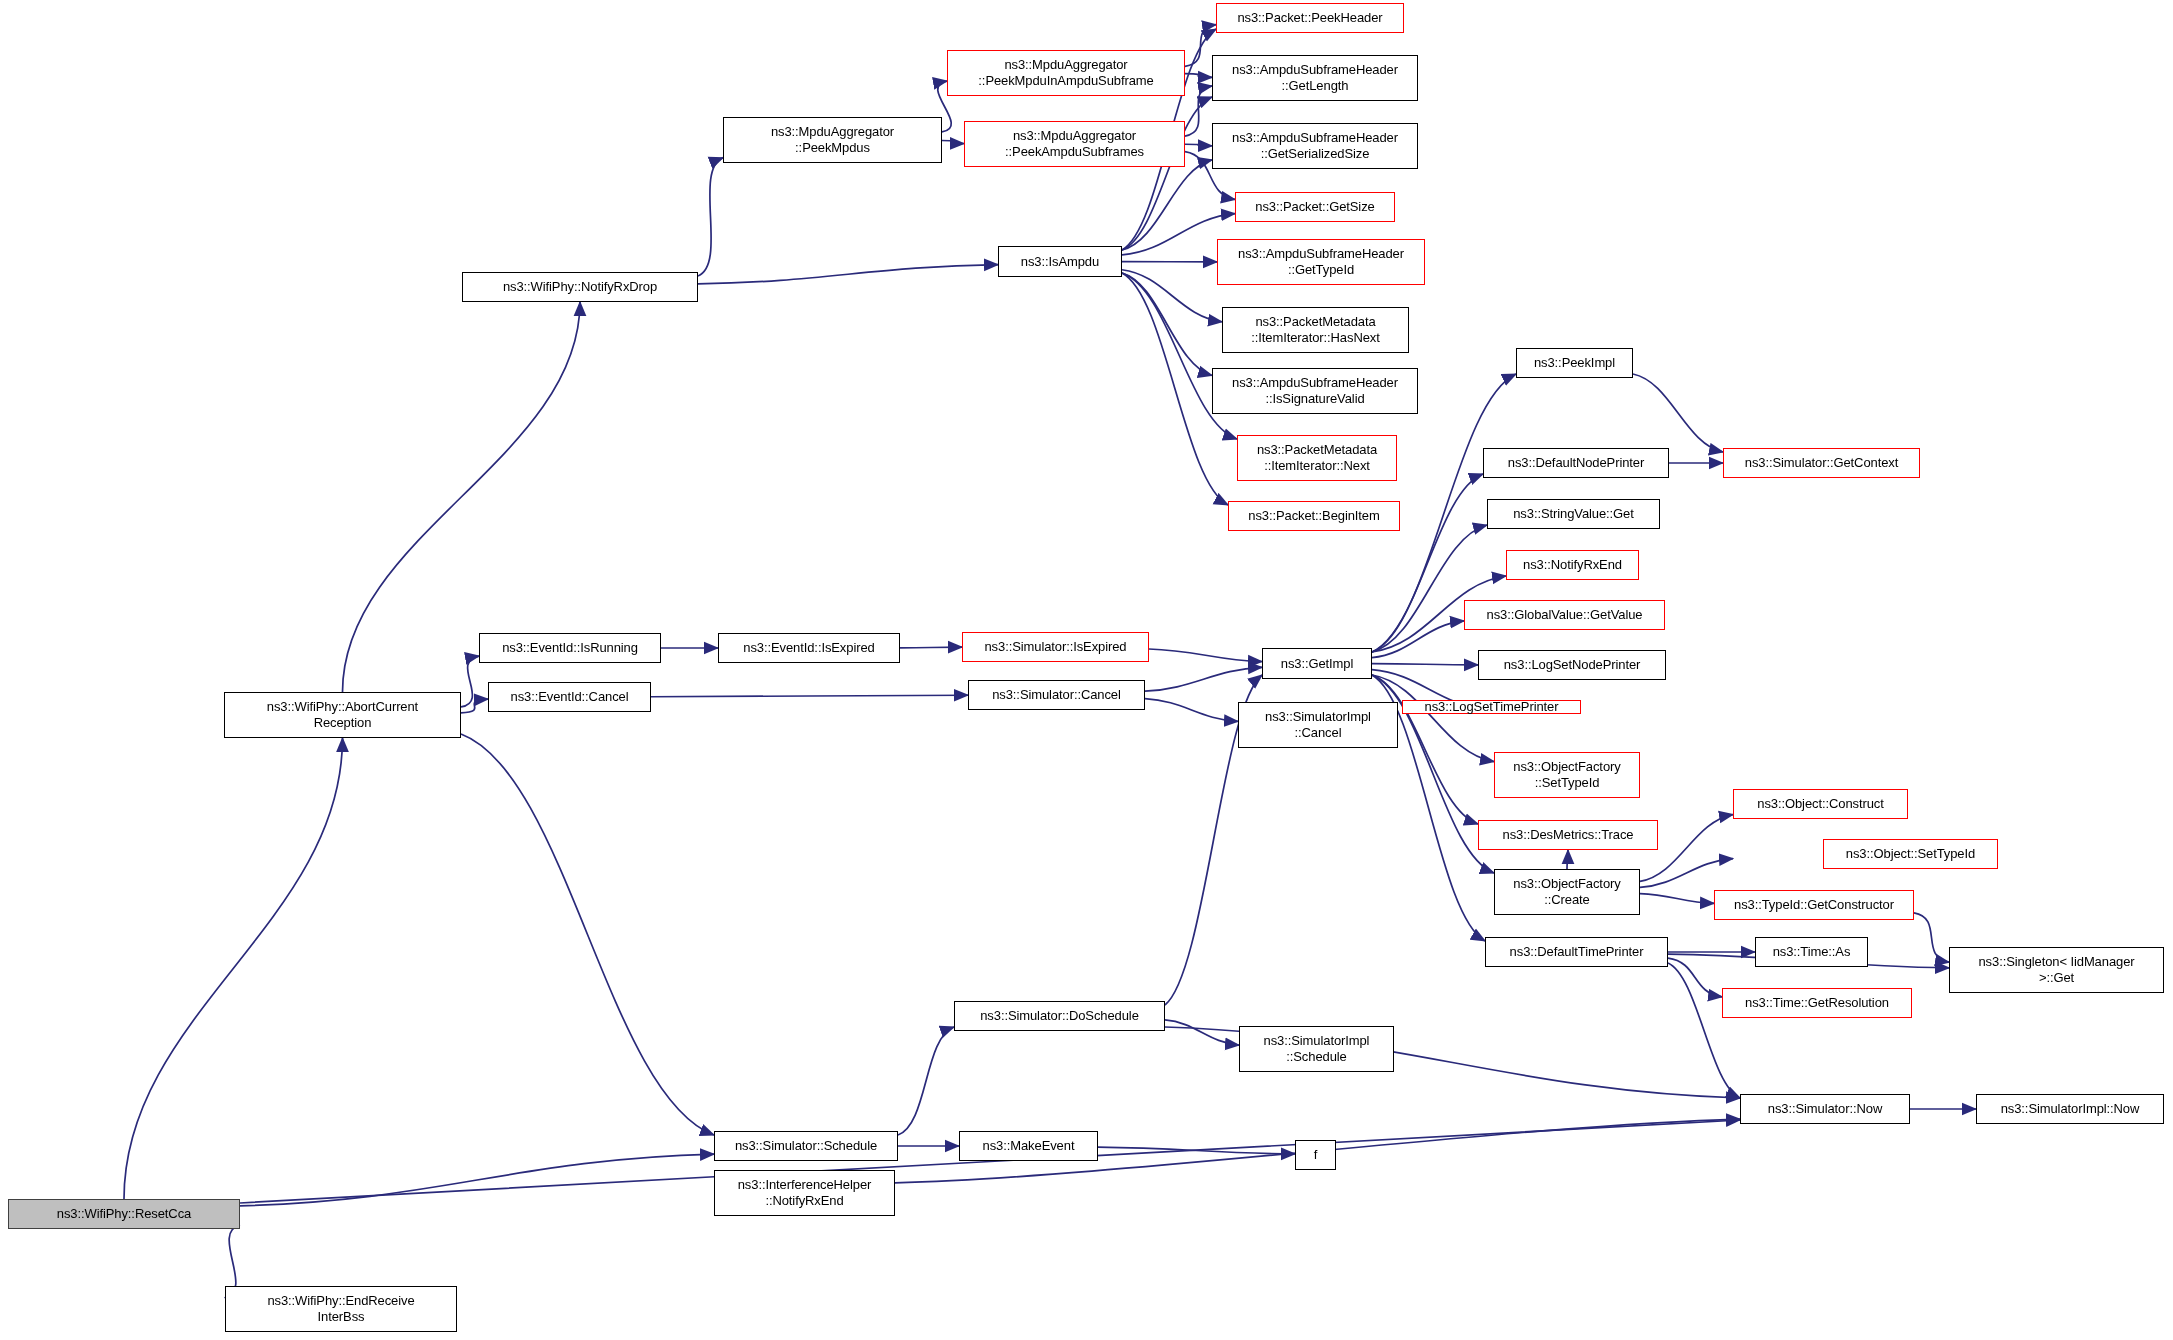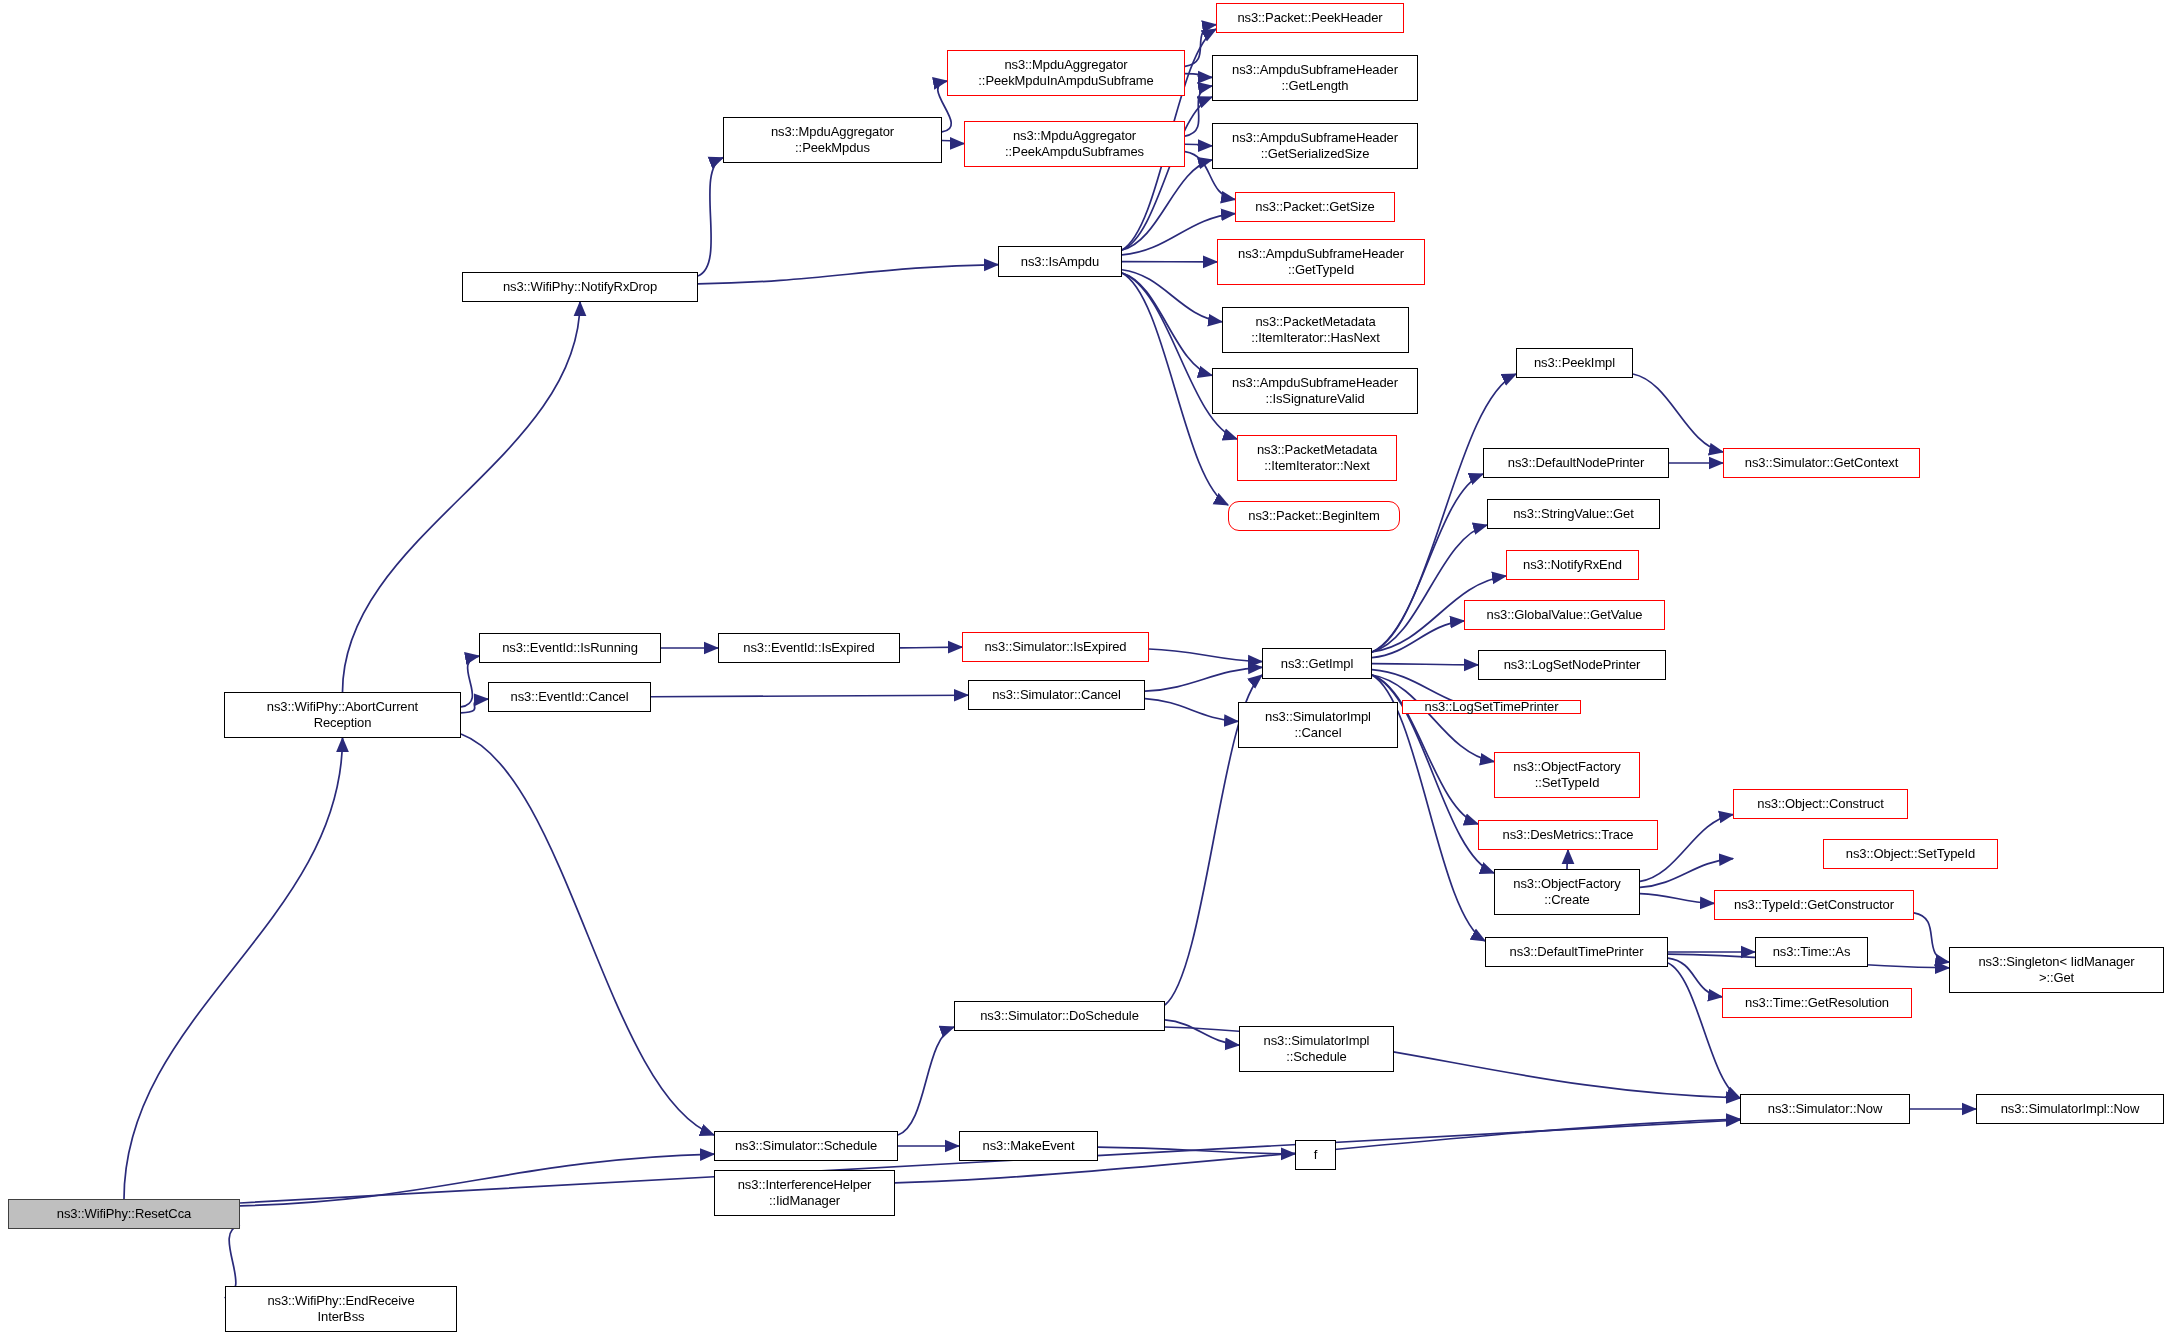--- a/index.html
+++ b/index.html
@@ -144,21 +144,21 @@
       <div class="node red" style="left: 1235px; top: 192px; width: 160px; height: 30px;">ns3::Packet::GetSize</div>
       <div class="node" style="left: 998px; top: 246px; width: 124px; height: 31px;">ns3::IsAmpdu</div>
       <div class="node red" style="left: 1217px; top: 239px; width: 208px; height: 46px;">ns3::AmpduSubframeHeader
 ::GetTypeId</div>
       <div class="node" style="left: 1222px; top: 307px; width: 187px; height: 46px;">ns3::PacketMetadata
 ::ItemIterator::HasNext</div>
       <div class="node" style="left: 1212px; top: 368px; width: 206px; height: 46px;">ns3::AmpduSubframeHeader
 ::IsSignatureValid</div>
       <div class="node red" style="left: 1237px; top: 435px; width: 160px; height: 46px;">ns3::PacketMetadata
 ::ItemIterator::Next</div>
-      <div class="node red" style="left: 1228px; top: 501px; width: 172px; height: 30px; border-radius: 11px;">ns3::Packet::BeginItem</div>
+      <div class="node red" style="left: 1228px; top: 501px; width: 172px; height: 30px;">ns3::Packet::BeginItem</div>
       <div class="node" style="left: 479px; top: 633px; width: 182px; height: 30px;">ns3::EventId::IsRunning</div>
       <div class="node" style="left: 488px; top: 682px; width: 163px; height: 30px;">ns3::EventId::Cancel</div>
       <div class="node" style="left: 718px; top: 633px; width: 182px; height: 30px;">ns3::EventId::IsExpired</div>
       <div class="node red" style="left: 962px; top: 632px; width: 187px; height: 30px;">ns3::Simulator::IsExpired</div>
       <div class="node" style="left: 968px; top: 680px; width: 177px; height: 30px;">ns3::Simulator::Cancel</div>
       <div class="node" style="left: 1262px; top: 648px; width: 110px; height: 31px;">ns3::GetImpl</div>
       <div class="node" style="left: 1238px; top: 702px; width: 160px; height: 46px;">ns3::SimulatorImpl
 ::Cancel</div>
       <div class="node" style="left: 1516px; top: 348px; width: 117px; height: 30px;">ns3::PeekImpl</div>
       <div class="node" style="left: 1483px; top: 448px; width: 186px; height: 30px;">ns3::DefaultNodePrinter</div>
@@ -183,15 +183,15 @@
 &gt;::Get</div>
       <div class="node" style="left: 954px; top: 1001px; width: 211px; height: 30px;">ns3::Simulator::DoSchedule</div>
       <div class="node" style="left: 1239px; top: 1026px; width: 155px; height: 46px;">ns3::SimulatorImpl
 ::Schedule</div>
       <div class="node" style="left: 1740px; top: 1094px; width: 170px; height: 30px;">ns3::Simulator::Now</div>
       <div class="node" style="left: 1976px; top: 1094px; width: 188px; height: 30px;">ns3::SimulatorImpl::Now</div>
       <div class="node" style="left: 714px; top: 1131px; width: 184px; height: 30px;">ns3::Simulator::Schedule</div>
       <div class="node" style="left: 959px; top: 1131px; width: 139px; height: 30px;">ns3::MakeEvent</div>
       <div class="node" style="left: 1295px; top: 1140px; width: 41px; height: 30px;">f</div>
       <div class="node" style="left: 714px; top: 1170px; width: 181px; height: 46px;">ns3::InterferenceHelper
-::IidManager</div>
+::NotifyRxEnd</div>
     </div>
 </div>
 
 </body></html>

